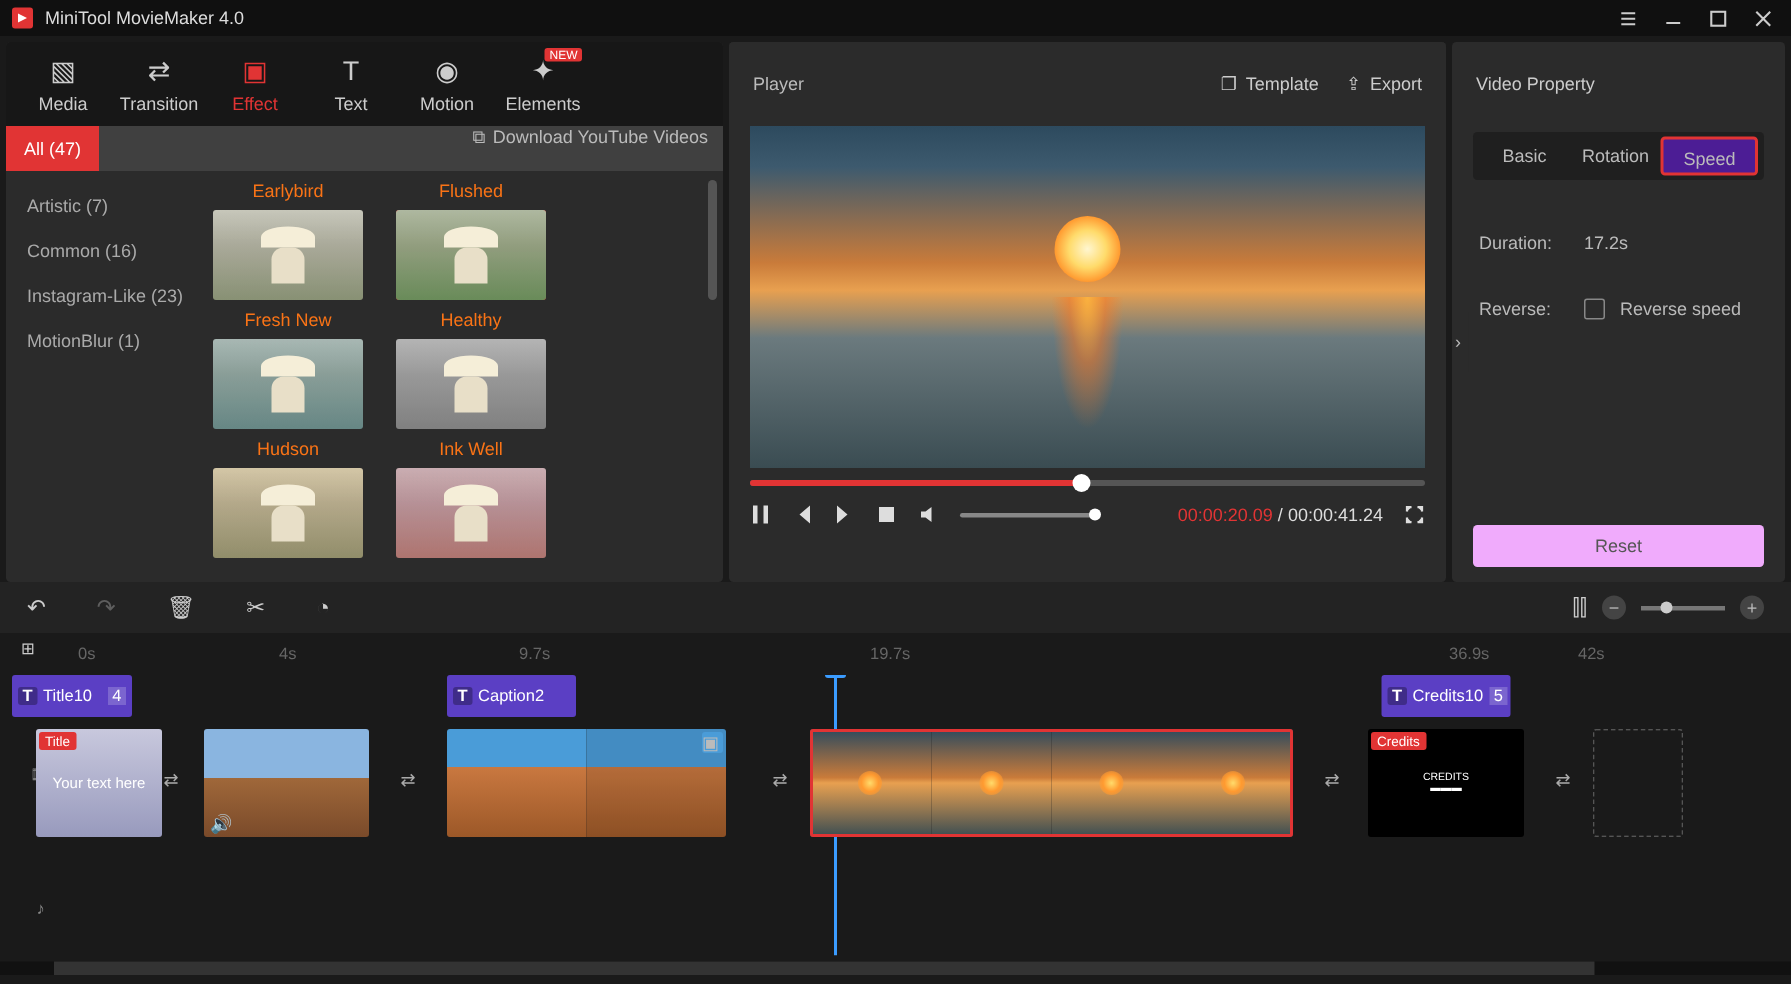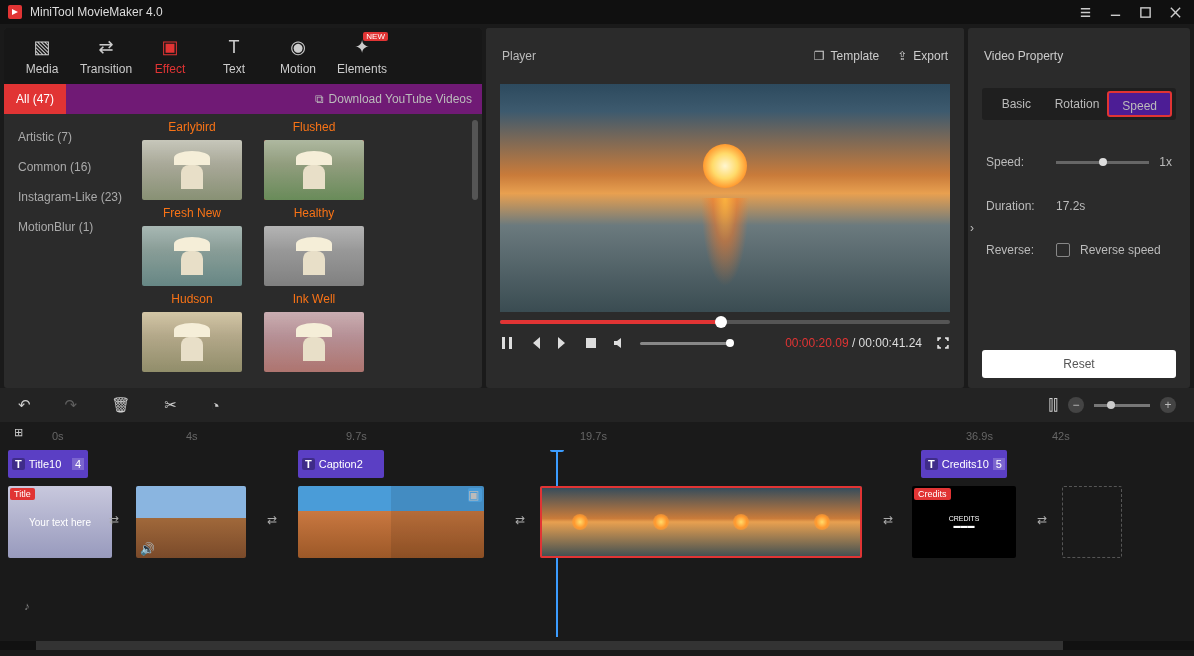--- a/index.html
+++ b/index.html
@@ -12,21 +12,21 @@
 .winbtn svg{width:13px;height:13px;stroke:#ccc;stroke-width:1.5;fill:none}
 
 .topgrid{display:grid;grid-template-columns:478px 478px 1fr;gap:4px;height:364px;padding:4px 0 0 4px}
 .panel{background:#2b2b2b;border-radius:3px;overflow:hidden;position:relative}
 
 .tabbar{height:56px;background:#171717;display:flex;align-items:center;padding:0 6px}
 .tab{width:64px;height:56px;display:flex;flex-direction:column;align-items:center;justify-content:center;gap:4px;cursor:pointer;color:#ccc;position:relative}
 .tab.active{color:#e13434}
 .tab .i{font-size:18px}
 .newbadge{position:absolute;top:4px;right:6px;background:#e13434;font-size:8px;color:#fff;padding:0 3px;border-radius:2px}
-.catrow{height:30px;display:flex;align-items:center;background:#701a75}
+.catrow{height:30px;display:flex;align-items:flex-start;background:#404040}
 .catrow .cats{display:flex}
 .cat{padding:0 12px;height:30px;line-height:30px;cursor:pointer}
 .cat.active{background:#e13434;color:#fff}
 .dlytv{margin-left:auto;margin-right:10px;display:flex;align-items:center;gap:5px;cursor:pointer}
 .leftinner{display:flex;height:276px}
 .sidecats{width:130px;padding:8px 0;color:#aaa}
 .sidecats div{height:30px;line-height:30px;padding-left:14px;cursor:pointer}
 .fxgrid{flex:1;overflow:auto;padding:0 8px}
 .fxrow{display:flex;gap:22px}
 .fxitem{text-align:center;width:100px}
@@ -58,21 +58,21 @@
 .vptabs{margin:4px 14px;height:32px;background:#1f1f1f;display:flex;align-items:center;border-radius:3px;padding:0 4px}
 .vptab{flex:1;text-align:center;height:26px;line-height:26px;cursor:pointer;border-radius:2px}
 .vptab.active{background:#4c1d95}
 .speedbox{border:2px solid #e13434;border-radius:3px}
 .vpbody{padding:16px 18px;color:#bbb}
 .vprow{display:flex;align-items:center;height:44px;gap:10px}
 .vprow .lbl{width:60px}
 .slider{flex:1;height:3px;background:#666;position:relative}
 .sliderh{position:absolute;left:50%;top:50%;transform:translate(-50%,-50%);width:8px;height:8px;background:#ddd;border-radius:50%}
 .chk{width:14px;height:14px;border:1px solid #888;border-radius:2px}
-.resetbtn{position:absolute;bottom:10px;right:14px;left:14px;height:28px;background:#ffffff;color:#555;text-align:center;line-height:28px;border-radius:3px}
+.resetbtn{position:absolute;bottom:10px;right:14px;left:14px;height:28px;background:#f0abfc;color:#555;text-align:center;line-height:28px;border-radius:3px}
 .collapse{position:absolute;left:-3px;top:50%;width:14px;height:40px;background:#2b2b2b;display:flex;align-items:center;justify-content:center;cursor:pointer}
 
 .timeline{height:262px;background:#1a1a1a;display:flex;flex-direction:column}
 .tltool{height:34px;display:flex;align-items:center;padding:0 18px;gap:34px;background:#232323}
 .tlicon{color:#ccc;cursor:pointer;font-size:15px}
 .tltool .r{margin-left:auto;display:flex;align-items:center;gap:10px}
 .zoomsl{width:56px;height:3px;background:#777;position:relative}
 .zoomh{position:absolute;left:30%;top:50%;transform:translate(-50%,-50%);width:8px;height:8px;background:#ccc;border-radius:50%}
 .zbtn{width:16px;height:16px;background:#444;border-radius:50%;display:flex;align-items:center;justify-content:center;cursor:pointer}
 .ruler{height:28px;display:flex;align-items:center;position:relative;padding-left:52px;color:#666;font-size:11px}
@@ -327,27 +327,20 @@
     <div class="vphead">
         <span>Video Property</span>
       </div>
     <div class="vptabs">
       <div class="vptab">Basic</div>
       <div class="vptab">Rotation</div>
       <div class="vptab active speedbox">Speed</div>
     </div>
     <div class="vpbody">
       <div class="vprow">
-        <span class="lbl">Speed:</span>
-        <div class="slider">
-            <div class="sliderh"></div>
-          </div>
-        <span>1x</span>
-      </div>
-      <div class="vprow">
         <span class="lbl">Duration:</span>
         <span>17.2s</span>
       </div>
       <div class="vprow">
         <span class="lbl">Reverse:</span>
         <div class="chk"></div>
         <span>Reverse speed</span>
       </div>
     </div>
     <div class="resetbtn">Reset</div>
@@ -393,21 +386,21 @@
           <span>Caption2</span>
         </div>
         <div class="clip txtclip" style="left:921px;width:86px">
           <span class="ti">T</span>
           <span>Credits10</span>
           <span style="margin-left:auto;background:rgba(255,255,255,.2);padding:0 3px">5</span>
         </div>
       </div>
     <div class="tracklbl" style="top:60px">🎞</div>
     <div class="vtrack" id="vtrack">
-        <div class="vclip " style="left:8px;width:104px">
+        <div class="vclip " style="left:24px;width:84px">
           <span class="tag">Title</span>
           <div style="width:100%;height:100%;background:linear-gradient(#c8c8dd,#989abd);display:flex;align-items:center;justify-content:center;color:#fff;font-size:10px;">Your text here</div>
         </div>
         <div class="vclip " style="left:136px;width:110px">
           <div class="seg mtn"></div>
           <div style="position:absolute;bottom:2px;left:4px;color:#fff">🔊</div>
         </div>
         <div class="vclip " style="left:298px;width:186px">
           <div class="seg canyon"></div>
           <div class="seg canyon" style="filter:brightness(.9)"></div>

